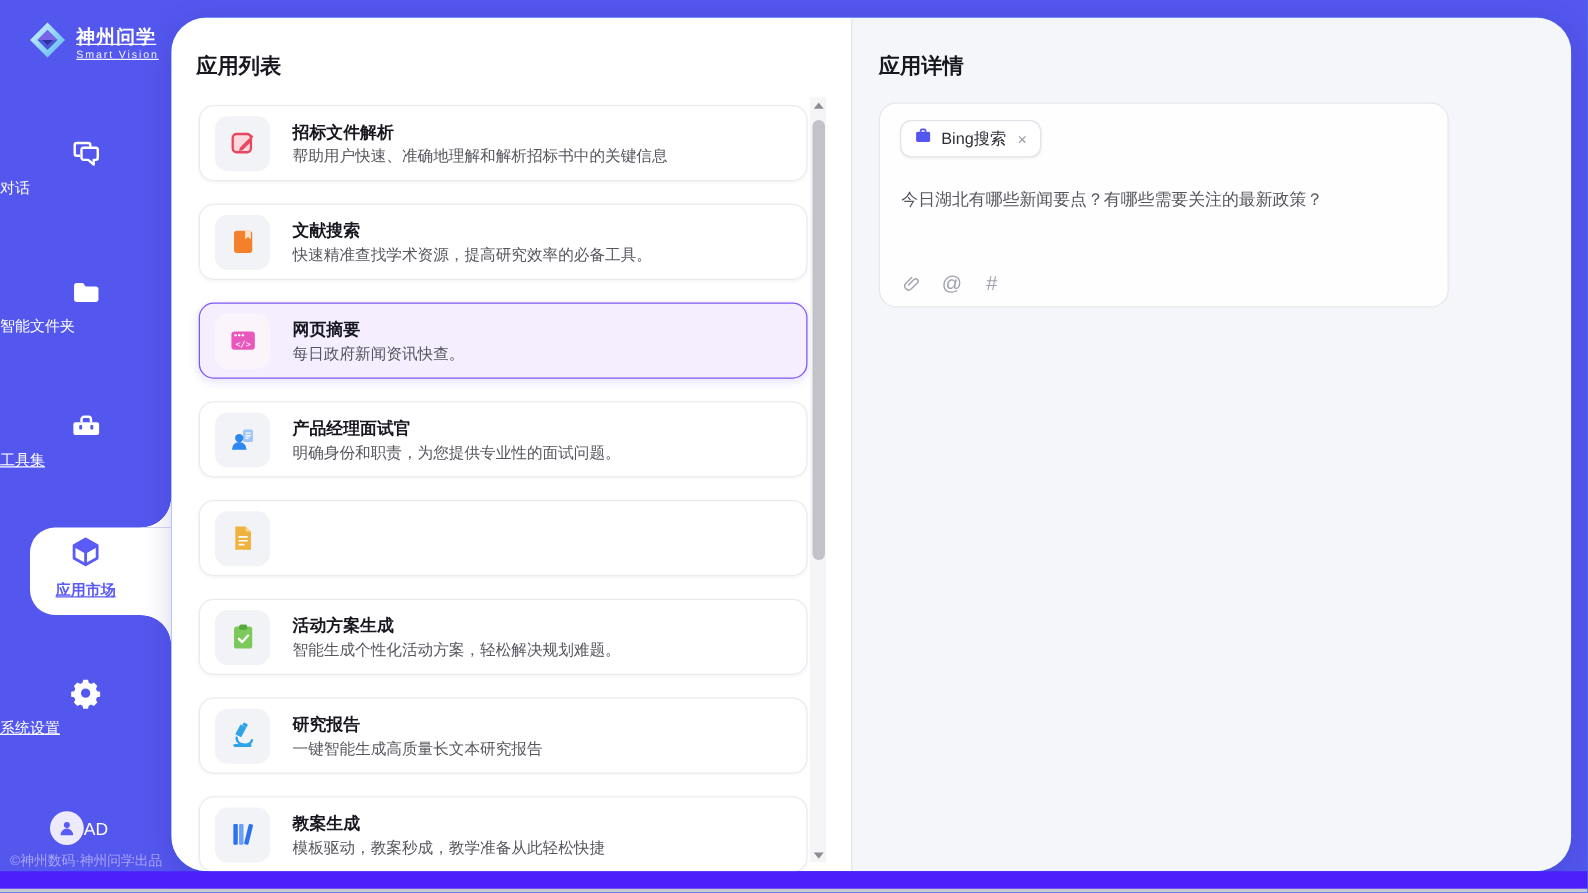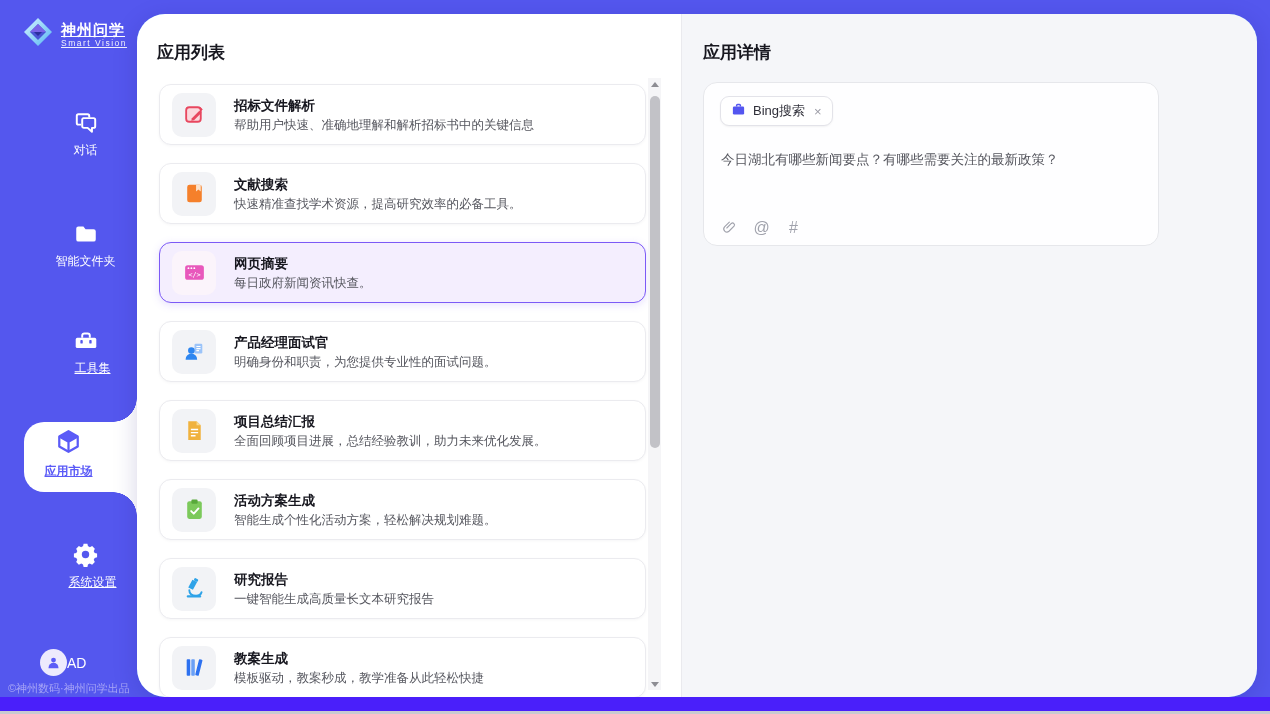--- a/index.html
+++ b/index.html
@@ -10,24 +10,24 @@
   }
   
   .bottom-strip { position:absolute; left:0; right:0; top:697px; height:14px; background:#4A1FFA; }
   .bottom-edge  { position:absolute; left:0; right:0; top:711px; height:3px; background:#C9CAD1; }
 
   
   .sidebar { position:absolute; left:0; top:0; width:137px; height:697px; color:#fff; }
   .logo { position:absolute; left:22px; top:16px; display:flex; align-items:center; gap:7px;text-decoration:underline; }
   .logo-title { font-size:15px; font-weight:700; letter-spacing:1px; line-height:17px; }
   .logo-sub { font-size:8.5px; letter-spacing:1.5px; opacity:.92; }
-  .nav-item { position:absolute; left:17px; width:137px; text-align:center; cursor:pointer; }
+  .nav-item { position:absolute; left:0; width:137px; cursor:pointer; }
   .nav-item svg { display:block; margin:0 auto; }
   .nav-label { margin-top:6px; font-size:12px; color:#fff; }
-  .nav-label.u { text-decoration:underline;padding-left:14px; }
+  .nav-label.u { text-decoration:underline; }
   
   .active-blob { position:absolute; left:24px; right:0; top:422px; height:70px;
                  background:#fff; border-radius:20px 0 0 20px; }
   .blob-fillet-top { position:absolute; right:0; top:398px; width:24px; height:24px;
                  background:radial-gradient(circle 24px at 0 0, #5457EE 23.5px, #fff 24px); }
   .blob-fillet-bottom { position:absolute; right:0; top:492px; width:24px; height:24px;
                  background:radial-gradient(circle 24px at 0 100%, #5457EE 23.5px, #fff 24px); }
   .active-content { position:absolute; left:0; top:428px; width:137px; text-align:center; cursor:pointer; }
   .active-content .nav-label { color:#5B5BF7; text-decoration:underline; margin-top:4px;font-weight:bold; }
   .user-row { position:absolute; left:40px; top:649px; display:flex; align-items:center; gap:0; cursor:pointer; }
@@ -238,24 +238,20 @@
       </div>
 
       <div class="card">
         <span class="app-ic">
           <svg width="25" height="25" viewBox="0 0 24 24">
             <path d="M6 3h8l4 4v14H6z" fill="#F0B23E"></path>
             <path d="M14 3l4 4h-4z" fill="#F8D98F"></path>
             <path d="M8.5 11h7M8.5 14h7M8.5 17h4.5" stroke="#fff" stroke-width="1.3"></path>
           </svg>
         </span>
-        <span>
-          <div class="card-name">项目总结汇报</div>
-          <div class="card-desc">全面回顾项目进展，总结经验教训，助力未来优化发展。</div>
-        </span>
       </div>
 
       <div class="card">
         <span class="app-ic">
           <svg width="25" height="25" viewBox="0 0 24 24">
             <rect x="5" y="4" width="14" height="17" rx="2" fill="#7CC95B"></rect>
             <rect x="9" y="2.5" width="6" height="4" rx="1.2" fill="#58A93B"></rect>
             <path d="M8.8 13.5l2.5 2.5 4.5-5" stroke="#fff" stroke-width="1.8" fill="none" stroke-linecap="round" stroke-linejoin="round"></path>
           </svg>
         </span>

